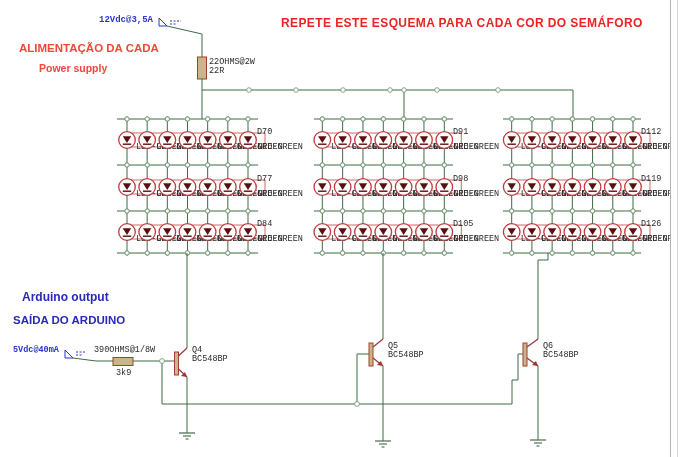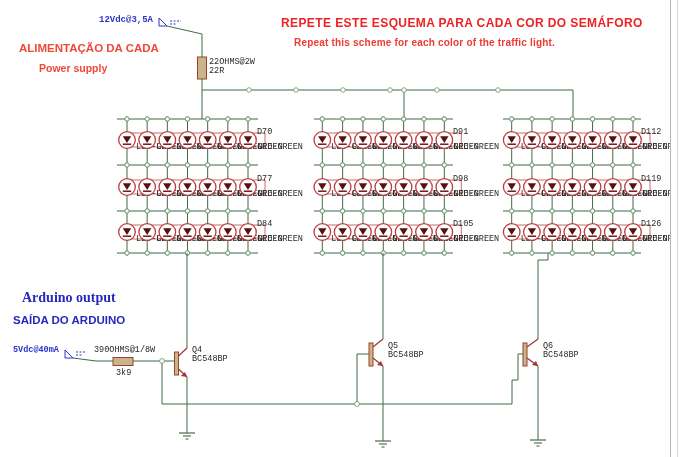--- a/index.html
+++ b/index.html
@@ -4,21 +4,21 @@
 <style>
   html,body{margin:0;padding:0;background:#fff;}
   #canvas{position:relative;width:680px;height:457px;background:#ffffff;overflow:hidden;
           font-family:"Liberation Sans",sans-serif;}
   #schem-svg{position:absolute;left:0;top:0;}
   .ann{position:absolute;white-space:nowrap;font-weight:bold;}
   .ann-red-title {left:281px;top:16px;font-size:12px;letter-spacing:.4px;color:#ee2222;}
   .ann-red-sub   {left:294px;top:37px;font-size:10px;letter-spacing:.2px;color:#ee3b33;}
   .ann-power-pt  {left:19px;top:42px;font-size:11.5px;color:#ee4838;}
   .ann-power-en  {left:39px;top:62px;font-size:10.5px;color:#ee4838;}
-  .ann-ard-en    {left:22px;top:290px;font-size:14px;color:#2828bc;font-family:Liberation Serif, serif;}
+  .ann-ard-en    {left:22px;top:290px;font-size:12px;color:#2828bc;}
   .ann-ard-pt    {left:13px;top:314px;font-size:11.5px;color:#2828bc;text-align:center;}
   .term-label{position:absolute;white-space:nowrap;font-weight:bold;
               font-family:"Liberation Mono","DejaVu Sans Mono",monospace;color:#2a35c8;text-align:right;}
   .term-12v{left:99px;top:15px;font-size:9px;}
   .term-5v {left:13px;top:345px;font-size:8.5px;}
   .gutter{position:absolute;top:0;height:457px;background:#ffffff;}
   .frame-line{position:absolute;top:0;height:457px;width:1px;}
 </style>
 </head>
 <body>
@@ -745,21 +745,20 @@
         <text x="543" y="357" fill="#2b2b2b" font-family="&quot;Liberation Mono&quot;,&quot;DejaVu Sans Mono&quot;,monospace" font-size="8.5">BC548BP</text>
         <g>
           <line x1="530" y1="440" x2="546" y2="440" stroke="#55755a" stroke-width="1.3"></line>
           <line x1="534" y1="443" x2="542" y2="443" stroke="#55755a" stroke-width="1.2"></line>
           <line x1="536.5" y1="446" x2="539.5" y2="446" stroke="#55755a" stroke-width="1.2"></line>
         </g>
       </g>
     </svg>
 
   <div class="ann ann-red-title">REPETE ESTE ESQUEMA PARA CADA COR DO SEMÁFORO</div>
-  <div class="ann ann-red-sub">Repeat this scheme for each color of the traffic light.</div>
   <div class="ann ann-power-pt">ALIMENTAÇÃO DA CADA</div>
   <div class="ann ann-power-en">Power supply</div>
   <div class="ann ann-ard-en">Arduino output</div>
   <div class="ann ann-ard-pt">SAÍDA DO ARDUINO</div>
   <div class="term-label term-12v">12Vdc@3,5A</div>
   <div class="term-label term-5v">5Vdc@40mA</div>
 
   <div class="gutter" style="left:671px;width:9px;"></div>
   <div class="frame-line" style="left:670px;background:#b4b4b4;"></div>
   <div class="frame-line" style="left:677px;background:#d8d8d8;"></div>

